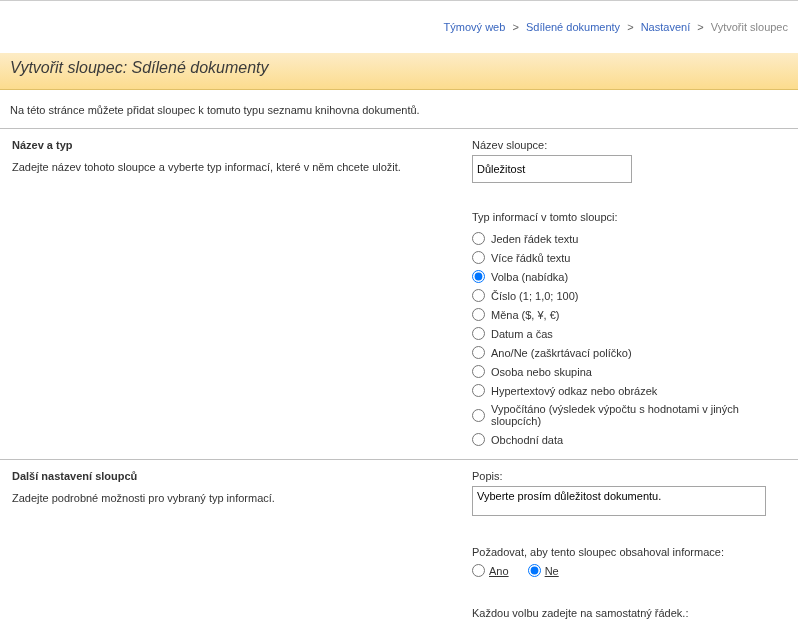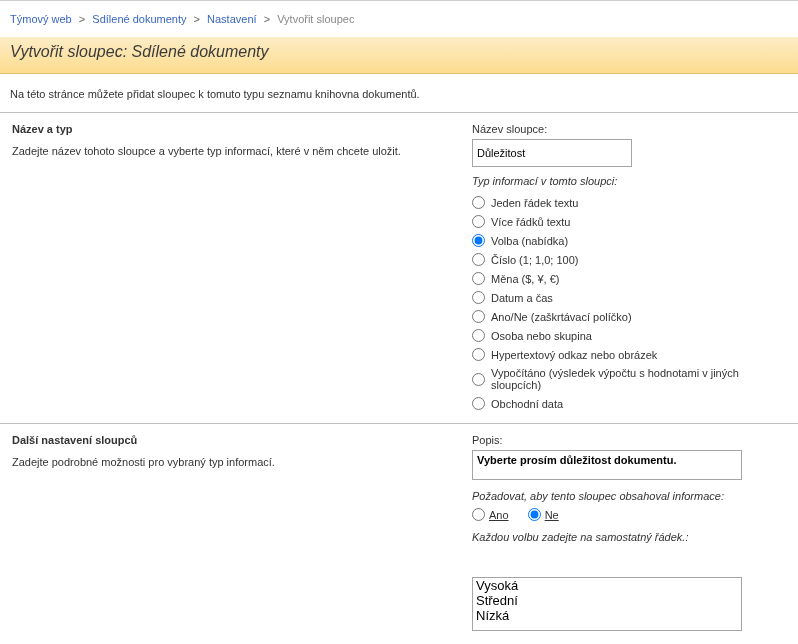--- a/index.html
+++ b/index.html
@@ -4,23 +4,24 @@
   <style>
     * { box-sizing: border-box; margin: 0; padding: 0; }
     body {
       font-family: Tahoma, Verdana, sans-serif;
       font-size: 11px;
       color: #333;
       background: #fff;
       width: 798px;
     }
     .breadcrumbs {
-      padding: 12px 10px;
+      padding: 20px 10px;
       font-size: 11px;
       border-top: 1px solid #ccc;
+      text-align: right;
     }
     .breadcrumbs a { color: #3966bf; text-decoration: none; }
     .breadcrumbs .sep { color: #666; margin: 0 4px; }
     .breadcrumbs .current { color: #888; }
     .page-title-bar {
       background: linear-gradient(#fdecc6, #fcdc8e);
       padding: 6px 10px 12px;
       border-bottom: 1px solid #e0c068;
     }
     .page-title {
@@ -77,34 +78,33 @@
     }
     .radio-inline input[type="radio"] { margin-right: 4px; }
     textarea {
       font-family: Tahoma, sans-serif;
       font-size: 11px;
       border: 1px solid #a5a5a5;
       padding: 3px 4px;
       resize: none;
     }
     .desc-textarea {
-      width: 270px;
+      width: 294px;
       height: 30px;
       overflow-y: scroll;
-      font-weight: bold;
     }
     .choices-textarea {
       padding: 0 3px;
       font-size: 13px;
       width: 270px;
       height: 54px;
       overflow-y: scroll;
       margin-top: 30px;
     }
-    .spaced { margin-top: 8px; font-style: italic; }
+    .spaced { margin-top: 28px; }
     .spaced-sm { margin-top: 6px; }
   </style>
 </head>
 <body>
 
 <div class="breadcrumbs">
   <a href="#">Týmový web</a>
   <span class="sep">&gt;</span>
   <a href="#">Sdílené dokumenty</a>
   <span class="sep">&gt;</span>

